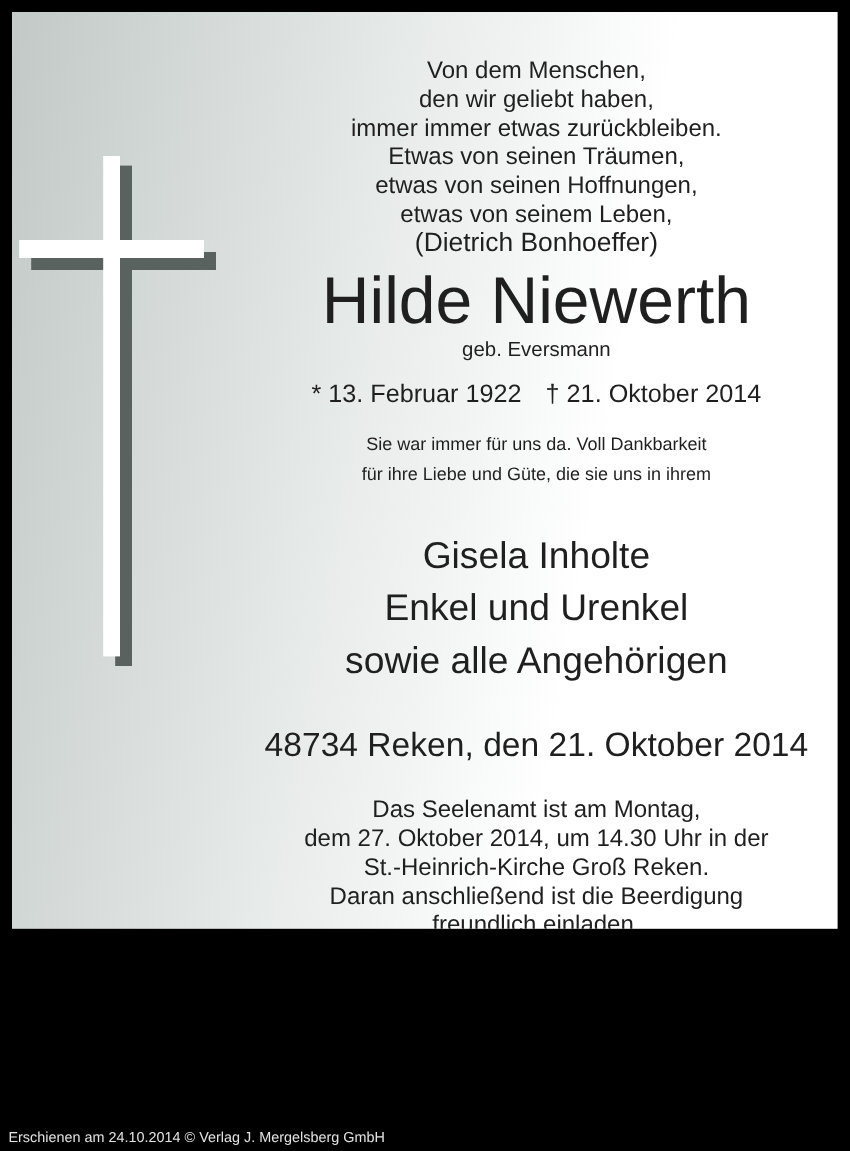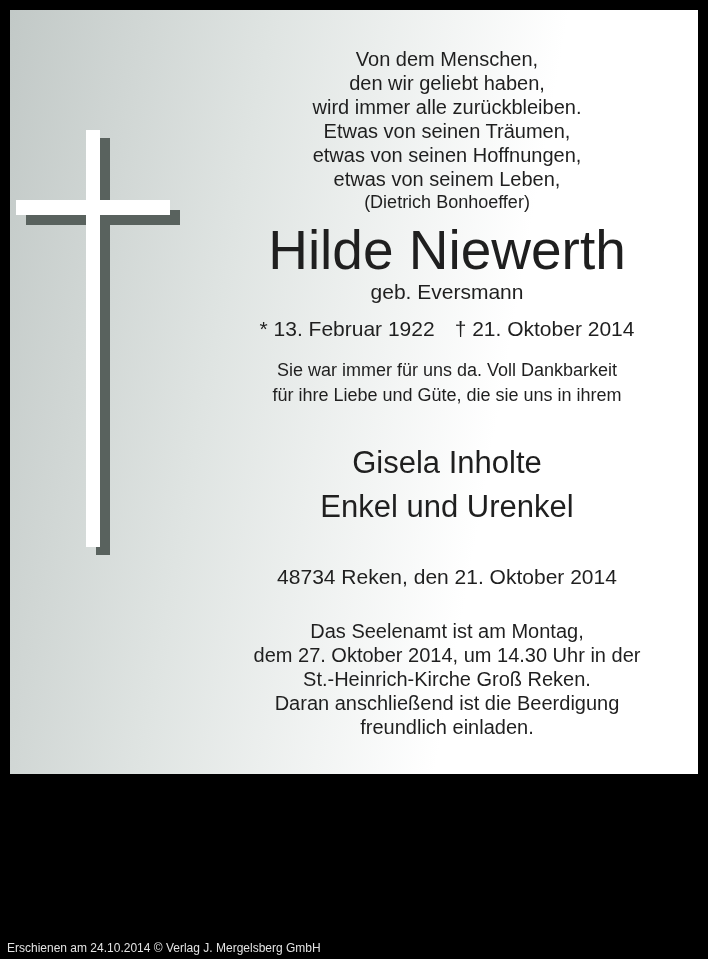--- a/index.html
+++ b/index.html
@@ -43,32 +43,32 @@
   .content {
     position: absolute;
     left: 176px;
     top: 0;
     width: 522px;
     padding-top: 37px;
     text-align: center;
     color: var(--text, #1f1f1f);
   }
   .poem-line { font-size: 20px; line-height: 24px; }
-  .attribution { font-size: 18px; line-height: 22px; }
+  .attribution { font-size: 22px; line-height: 22px; }
   .name { font-size: 55px; line-height: 60px; margin-top: 7px; white-space: nowrap; }
-  .maiden { font-size: 21px; line-height: 24px; margin-top: 0; }
+  .maiden { font-size: 17px; line-height: 24px; margin-top: 0; }
   .dates {
     font-size: 21px; line-height: 24px; margin-top: 13px;
     display: flex; justify-content: center; gap: 20px; white-space: nowrap;
   }
-  .tribute-line { font-size: 18px; line-height: 25px; }
+  .tribute-line { font-size: 15px; line-height: 25px; }
   .tribute { margin-top: 17px; }
   .mourners { margin-top: 33px; }
   .mourner-line { font-size: 31px; line-height: 44px; white-space: nowrap; }
-  .place { font-size: 21px; line-height: 24px; margin-top: 36px; }
+  .place { font-size: 28px; line-height: 24px; margin-top: 36px; }
   .service { margin-top: 30px; }
   .service-line { font-size: 20px; line-height: 24px; }
 
   
   .footer-bar {
     position: absolute;
     left: 0; bottom: 0;
     width: 656px; height: 21px;
     background: var(--footer-bg, #000000);
   }
@@ -92,21 +92,21 @@
       <div class="bar shadow-h"></div>
       <div class="bar white-v"></div>
       <div class="bar white-h"></div>
     </div>
 
     <div class="content">
 
       <div>
         <div class="poem-line">Von dem Menschen,</div>
         <div class="poem-line">den wir geliebt haben,</div>
-        <div class="poem-line">wird immer alle zurückbleiben.</div>
+        <div class="poem-line">immer immer etwas zurückbleiben.</div>
         <div class="poem-line">Etwas von seinen Träumen,</div>
         <div class="poem-line">etwas von seinen Hoffnungen,</div>
         <div class="poem-line">etwas von seinem Leben,</div>
         <div class="attribution">(Dietrich Bonhoeffer)</div>
       </div>
 
       <div class="name">Hilde Niewerth</div>
       <div class="maiden">geb. Eversmann</div>
 
       <div class="dates">
@@ -115,20 +115,21 @@
       </div>
 
       <div class="tribute">
         <div class="tribute-line">Sie war immer für uns da. Voll Dankbarkeit</div>
         <div class="tribute-line">für ihre Liebe und Güte, die sie uns in ihrem</div>
       </div>
 
       <div class="mourners">
         <div class="mourner-line">Gisela Inholte</div>
         <div class="mourner-line">Enkel und Urenkel</div>
+        <div class="mourner-line">sowie alle Angehörigen</div>
       </div>
 
       <div class="place">48734 Reken, den 21. Oktober 2014</div>
 
       <div class="service">
         <div class="service-line">Das Seelenamt ist am Montag,</div>
         <div class="service-line">dem 27. Oktober 2014, um 14.30 Uhr in der</div>
         <div class="service-line">St.-Heinrich-Kirche Groß Reken.</div>
         <div class="service-line">Daran anschließend ist die Beerdigung</div>
         <div class="service-line">freundlich einladen.</div>

